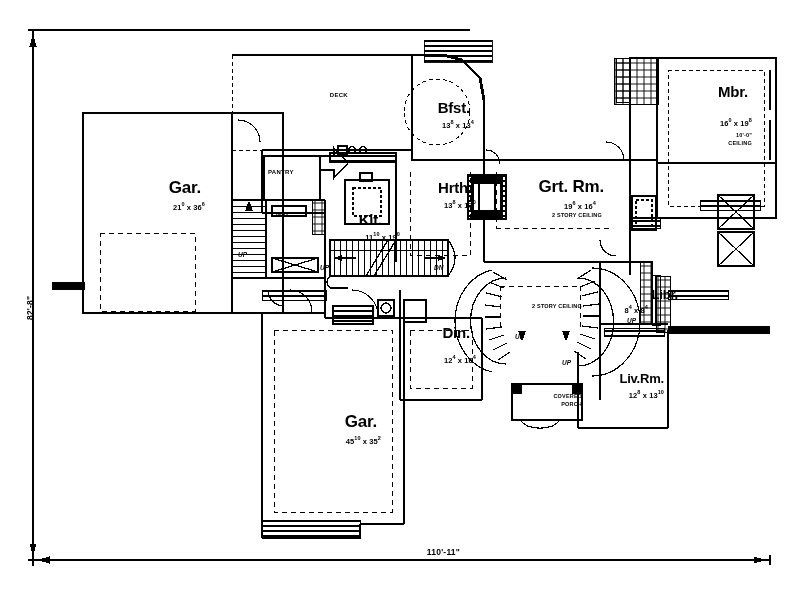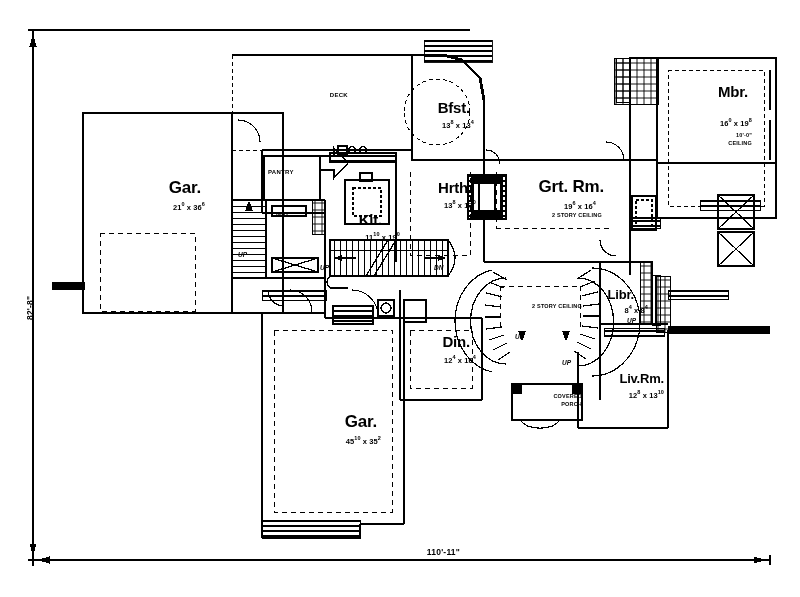--- a/index.html
+++ b/index.html
@@ -405,37 +405,37 @@
   </div>
   <div class="lbl tiny2 ctr" style="left:508px;top:213px;width:94px;">2 STORY CEILING</div>
 
   <div class="lbl room-name rm-md ctr" style="left:324px;top:212px;width:58px;">Kit.</div>
   <div class="lbl dims ctr" style="left:330px;top:232px;width:70px;">
     <span>11</span><span class="sup">10</span>
     <span> x </span>
     <span>19</span><span class="sup">0</span>
   </div>
 
-  <div class="lbl room-name rm-md ctr" style="left:414px;top:334px;width:56px;">Din.</div>
+  <div class="lbl room-name rm-md ctr" style="left:414px;top:325px;width:56px;">Din.</div>
   <div class="lbl dims ctr" style="left:410px;top:355px;width:66px;">
     <span>12</span><span class="sup">4</span>
     <span> x </span>
     <span>16</span><span class="sup">4</span>
   </div>
 
   <div class="lbl room-name rm-md ctr" style="left:684px;top:84px;width:64px;">Mbr.</div>
   <div class="lbl dims ctr" style="left:680px;top:118px;width:72px;">
     <span>16</span><span class="sup">0</span>
     <span> x </span>
     <span>19</span><span class="sup">8</span>
   </div>
   <div class="lbl tiny2 ctr" style="left:680px;top:133px;width:72px;">10'-0"</div>
   <div class="lbl tiny2 ctr" style="left:680px;top:141px;width:72px;">CEILING</div>
 
-  <div class="lbl room-name rm-sm ctr" style="left:580px;top:288px;width:46px;padding-left:8px;">Libr.</div>
+  <div class="lbl room-name rm-sm ctr" style="left:624px;top:288px;width:46px;padding-left:8px;">Libr.</div>
   <div class="lbl dims ctr" style="left:598px;top:305px;width:50px;">
     <span>8</span><span class="sup">4</span>
     <span> x </span>
     <span>8</span><span class="sup">4</span>
   </div>
 
   <div class="lbl room-name rm-sm ctr" style="left:582px;top:372px;width:82px;">Liv.Rm.</div>
   <div class="lbl dims ctr" style="left:582px;top:390px;width:82px;">
     <span>12</span><span class="sup">8</span>
     <span> x </span>

